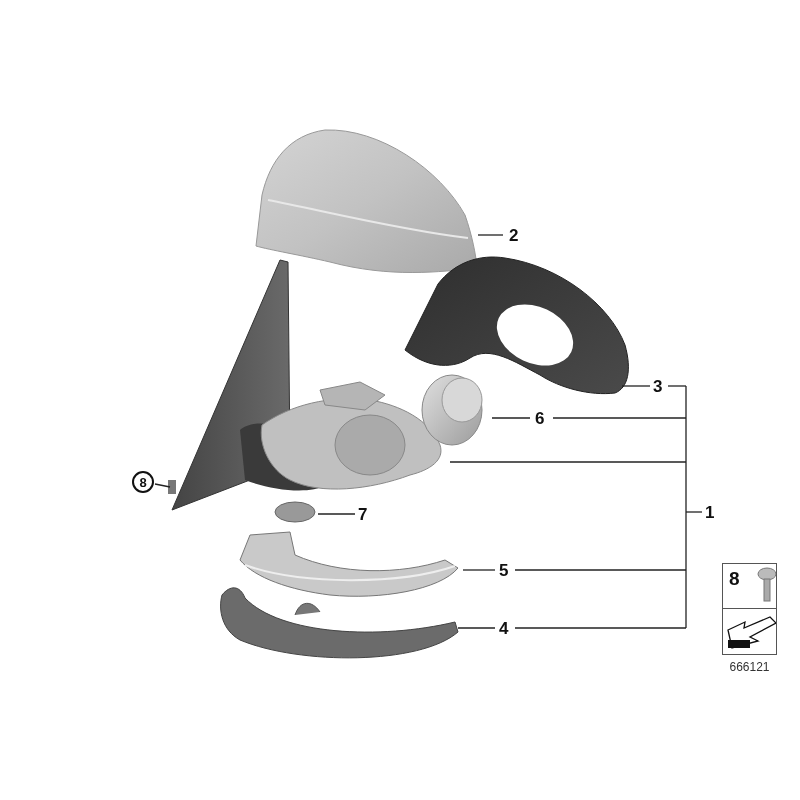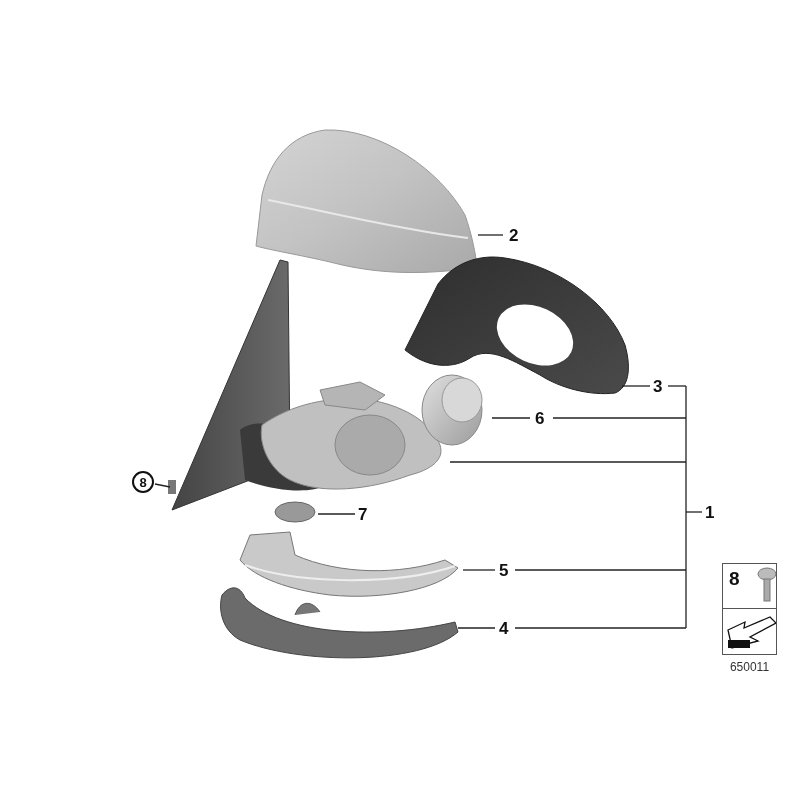--- a/index.html
+++ b/index.html
@@ -111,14 +111,14 @@
   <span class="callout" style="left:499px;top:562px;">5</span>
   <span class="callout" style="left:499px;top:620px;">4</span>
   <div class="circled" style="left:132px;top:471px;">
     <span>8</span>
   </div>
 
   <div class="legend-box">
     <span class="legend-num">8</span>
     <div class="legend-divider"></div>
   </div>
-  <div class="diagram-id">650011</div>
+  <div class="diagram-id">666121</div>
 </div>
 
 </body></html>

